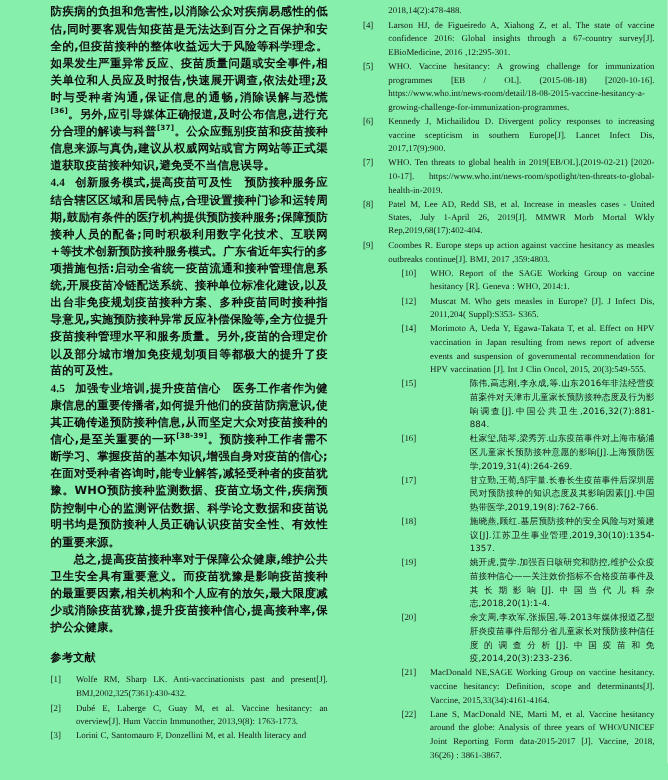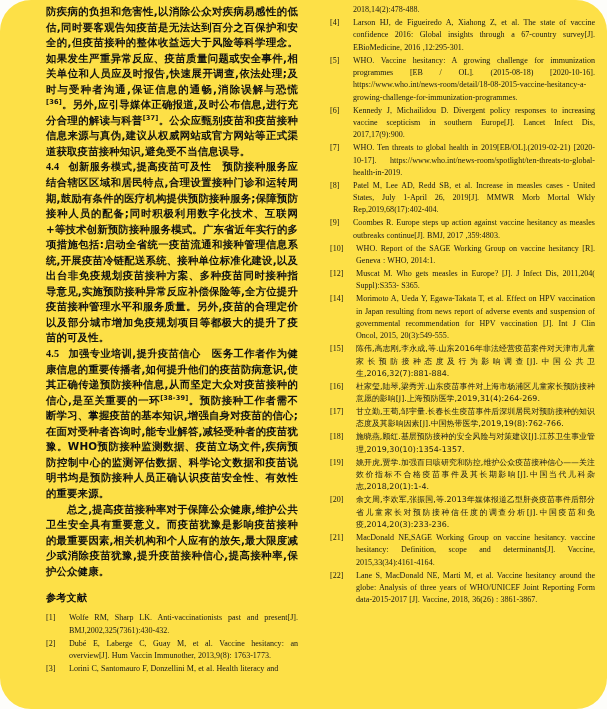--- a/index.html
+++ b/index.html
@@ -13,22 +13,21 @@
     font-family: "Liberation Serif", "DejaVu Serif", serif;
     color: #1a1a1a;
     overflow: hidden;
   }
   .page {
     position: relative;
     width: 607px;
     height: 709px;
     box-sizing: border-box;
     padding: 0;
-    background: #fde047;
-    border-radius: 31px;
+    background: #86efac;
   }
   .columns {
     display: flex;
     flex-direction: row;
     width: 607px;
     height: 709px;
     box-sizing: border-box;
     padding-top: 4px;
   }
   .col {
@@ -114,35 +113,37 @@
     flex: 0 0 auto;
     width: 21px;
     text-align: left;
     font-family: "Liberation Serif", "DejaVu Serif", serif;
     font-size: 8.05px;
     padding-right: 2px;
     white-space: nowrap;
   }
   .ref-num.wide {
     width: 24px;
+    margin-left: 35px;
   }
   .ref-text {
     flex: 1 1 auto;
     text-align: justify;
     text-justify: inter-word;
     font-family: "Liberation Serif", "DejaVu Serif", serif;
     word-spacing: 0.3px;
     hyphens: none;
     overflow-wrap: break-word;
   }
   .ref-text.cn {
     font-family: "DejaVu Sans", "Liberation Sans", sans-serif;
     font-size: 7.9px;
     letter-spacing: 0.05px;
     text-justify: inter-ideograph;
+    margin-left: 36px;
   }
   .cont-line {
     font-family: "Liberation Serif", "DejaVu Serif", serif;
     font-size: 8.05px;
     line-height: 12.35px;
     padding-left: 23px;
     margin: 0 0 0.6px 0;
     text-align: justify;
   }
 </style>

